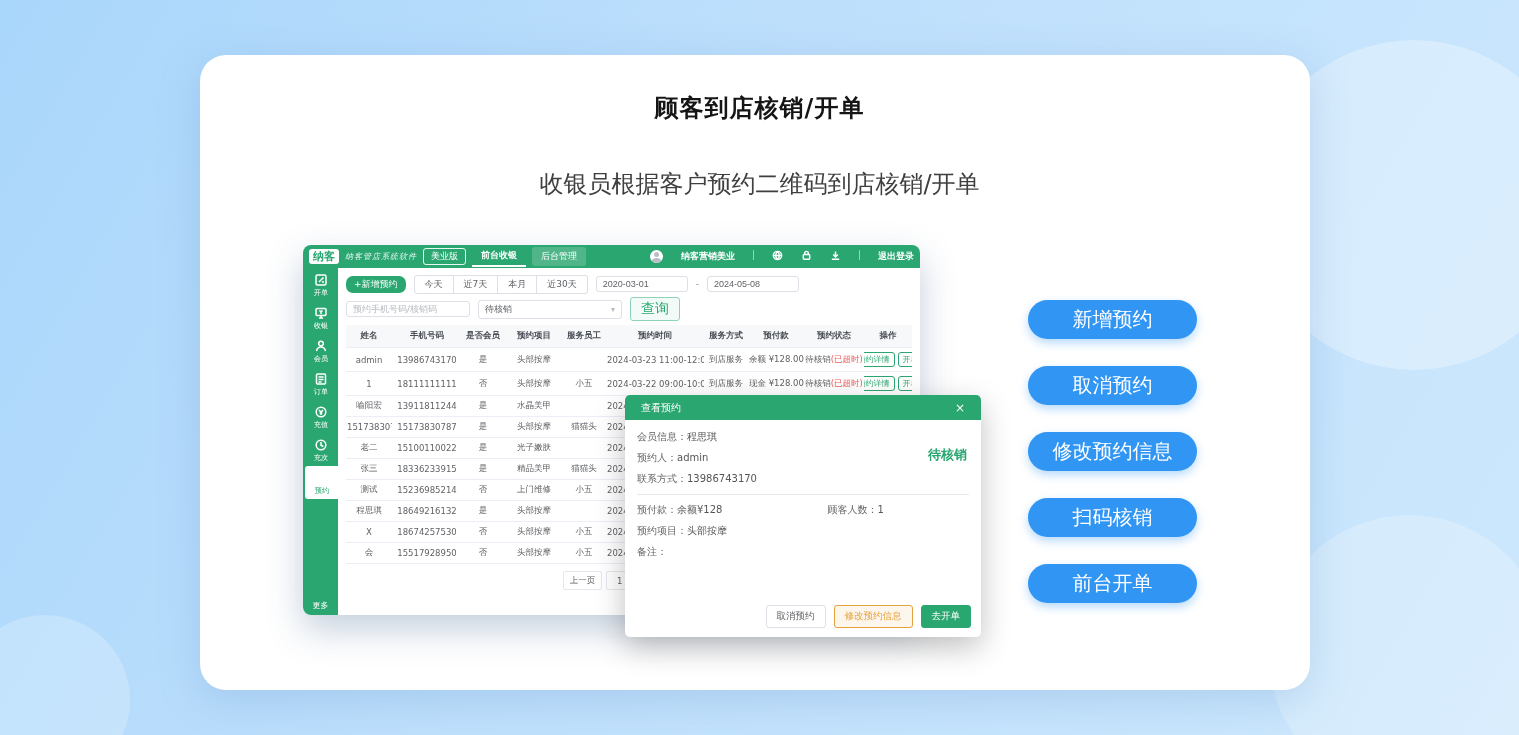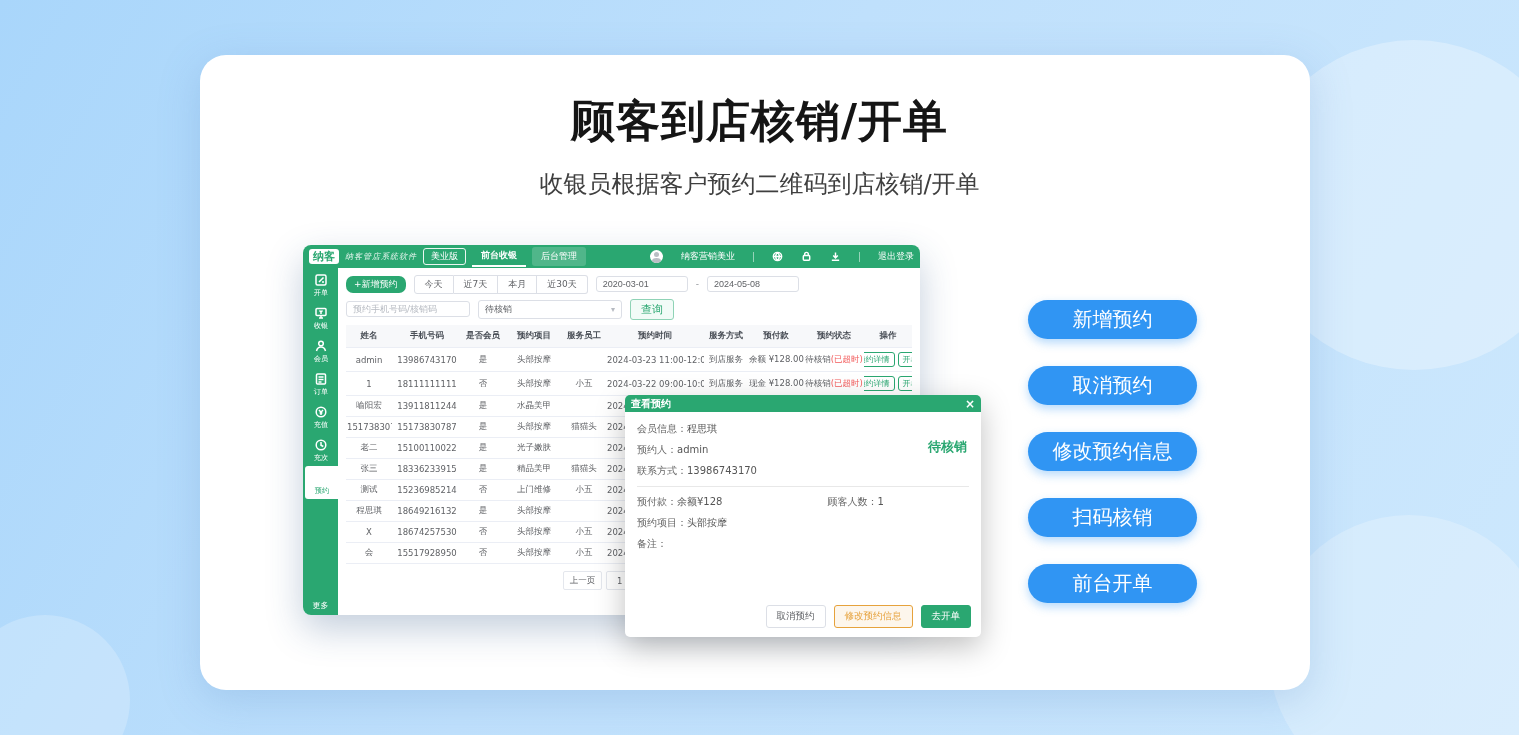--- a/index.html
+++ b/index.html
@@ -8,21 +8,21 @@
     background:linear-gradient(120deg,#a9d6fb 0%,#bfe0fc 45%,#cde8fd 100%);}
   .deco{position:absolute;border-radius:50%;background:rgba(255,255,255,0.30);}
   .deco.d1{width:330px;height:330px;right:-60px;top:40px;}
   .deco.d2{width:280px;height:280px;right:-30px;bottom:-60px;background:rgba(255,255,255,0.24);}
   .deco.d3{width:170px;height:170px;left:-40px;bottom:-50px;background:rgba(255,255,255,0.22);}
   .deco.d4{width:90px;height:90px;right:290px;bottom:60px;background:rgba(255,255,255,0.20);}
 
   .card{position:absolute;left:200px;top:55px;width:1110px;height:635px;background:#ffffff;
     border-radius:26px;box-shadow:0 10px 40px rgba(90,140,200,0.25);}
   .page-title{position:absolute;left:0;right:0;top:92px;text-align:center;
-    font-size:44px;font-weight:900;color:#151515;letter-spacing:1px;}
+    font-size:24px;font-weight:900;color:#151515;letter-spacing:1px;}
   .page-subtitle{position:absolute;left:0;right:0;top:168px;text-align:center;
     font-size:24px;color:#3f3f3f;}
 
   
   .cta-col{position:absolute;left:1028px;top:300px;width:169px;display:flex;flex-direction:column;gap:27px;}
   .cta-btn{height:39px;border-radius:20px;background:#3095f3;color:#fff;font-size:20px;
     display:flex;align-items:center;justify-content:center;cursor:pointer;
     box-shadow:0 4px 10px rgba(48,149,243,0.35);}
 
   
@@ -31,21 +31,21 @@
     border-radius:8px;box-shadow:0 14px 36px rgba(40,80,130,0.28);overflow:hidden;}
   .app-nav{position:absolute;left:0;top:0;right:0;height:23px;background:#2aa771;
     display:flex;align-items:center;color:#fff;font-size:9px;padding:0 6px;box-sizing:border-box;gap:6px;}
   .logo-box{background:#fff;color:#2aa771;font-weight:900;font-size:11px;border-radius:3px;
     padding:1px 4px;line-height:13px;}
   .logo-slogan{font-style:italic;font-size:8px;opacity:.9;letter-spacing:1px;white-space:nowrap;}
   .edition-btn{border:1px solid rgba(255,255,255,.9);border-radius:3px;padding:1px 7px;font-size:9px;cursor:pointer;}
   .nav-tab{padding:3px 9px;border-radius:3px;cursor:pointer;font-size:9px;}
   .nav-tab.active{font-weight:700;border-bottom:2px solid #fff;border-radius:0;}
   .nav-tab.inactive{background:rgba(255,255,255,0.18);}
-  .nav-right{margin-left:auto;display:flex;align-items:center;gap:18px;}
+  .nav-right{margin-left:auto;display:flex;align-items:flex-start;gap:18px;font-weight:bold;}
   .avatar{width:13px;height:13px;border-radius:50%;background:#fff;position:relative;overflow:hidden;}
   .avatar:before{content:"";position:absolute;left:4px;top:2px;width:5px;height:5px;border-radius:50%;background:#b9bec4;}
   .avatar:after{content:"";position:absolute;left:2px;top:8px;width:9px;height:6px;border-radius:50% 50% 0 0;background:#b9bec4;}
   .nav-sep{width:1px;height:10px;background:rgba(255,255,255,.5);}
   .nav-ico{width:11px;height:11px;display:inline-flex;cursor:pointer;}
   .nav-ico svg{width:11px;height:11px;stroke:#fff;fill:none;stroke-width:1.6;}
 
   .app-side{position:absolute;left:0;top:23px;bottom:0;width:35px;background:#2aa771;
     display:flex;flex-direction:column;align-items:stretch;color:#fff;}
   .side-item{display:flex;flex-direction:column;align-items:center;padding:4px 0 3px;cursor:pointer;gap:1px;}
@@ -65,21 +65,21 @@
   .range-btn:last-child{border-radius:0 3px 3px 0;}
   .date-input{border:1px solid #dcdfe6;border-radius:3px;font-size:9px;color:#606266;
     padding:2px 6px;width:78px;background:#fff;}
   .date-sep{color:#909399;font-size:9px;}
   .search-input{border:1px solid #dcdfe6;border-radius:3px;font-size:9px;color:#606266;
     padding:2px 6px;width:110px;background:#fff;font-family:inherit;}
   .search-input::placeholder{color:#b6bac1;}
   .select-box{border:1px solid #dcdfe6;border-radius:3px;font-size:9px;color:#606266;
     padding:2px 6px;width:130px;display:flex;justify-content:space-between;align-items:center;cursor:pointer;background:#fff;}
   .select-arrow{color:#b6bac1;font-size:8px;}
-  .btn-query{border:1px solid #8fd3b6;color:#2aa771;background:#f2fbf7;font-size:11px;
+  .btn-query{border:1px solid #8fd3b6;color:#2aa771;background:#f2fbf7;font-size:14px;
     border-radius:3px;padding:2px 10px;cursor:pointer;}
 
   table.booking{border-collapse:collapse;width:100%;table-layout:fixed;font-size:8.5px;color:#606266;}
   table.booking th{background:#f7f8fa;color:#4a4f57;font-weight:700;padding:5px 1px;border-bottom:1px solid #ebeef5;}
   table.booking td{padding:4px 1px;border-bottom:1px solid #ebeef5;text-align:center;
     white-space:nowrap;overflow:hidden;}
   table.booking th:nth-child(1),table.booking td:nth-child(1){width:44px;}
   table.booking th:nth-child(2),table.booking td:nth-child(2){width:68px;}
   table.booking th:nth-child(3),table.booking td:nth-child(3){width:40px;}
   table.booking th:nth-child(4),table.booking td:nth-child(4){width:58px;}
@@ -95,22 +95,22 @@
     padding:1px 4px;background:#fff;cursor:pointer;white-space:nowrap;}
 
   .pager{display:flex;justify-content:center;align-items:center;gap:4px;margin-top:7px;font-size:8.5px;color:#606266;}
   .pg{border:1px solid #e4e7ed;border-radius:2px;min-width:17px;height:17px;display:flex;
     align-items:center;justify-content:center;cursor:pointer;padding:0 4px;background:#fff;}
   .pg.active{background:#2aa771;border-color:#2aa771;color:#fff;}
 
   
   .modal{position:absolute;left:322px;top:150px;width:356px;height:242px;background:#fff;
     border-radius:5px;box-shadow:0 10px 30px rgba(0,0,0,0.25);font-size:10px;color:#555;}
-  .modal-head{height:17px;background:#2aa771;border-radius:5px 5px 0 0;color:#fff;
-    display:flex;align-items:center;padding:0 6px;font-weight:700;font-size:10px;}
+  .modal-head{height:25px;background:#2aa771;border-radius:5px 5px 0 0;color:#fff;
+    display:flex;align-items:center;padding:0 16px;font-weight:400;font-size:10px;}
   .modal-close{margin-left:auto;cursor:pointer;font-size:12px;line-height:1;}
   .modal-body{position:relative;padding:10px 12px 0;}
   .m-line{margin-bottom:7px;}
   .m-label{color:#666;font-family:Liberation Serif, serif;}
   .m-status{position:absolute;right:14px;top:26px;color:#2aa771;font-weight:800;font-size:13px;}
   .m-divider{border-top:1px solid #e8e8e8;margin:8px 0;}
   .m-cols{display:flex;}
   .m-col2{margin-left:105px;}
   .modal-foot{position:absolute;right:10px;bottom:9px;display:flex;gap:8px;}
   .m-btn{border-radius:3px;font-size:9.5px;padding:4px 10px;cursor:pointer;border:1px solid #dcdfe6;background:#fff;color:#606266;}

